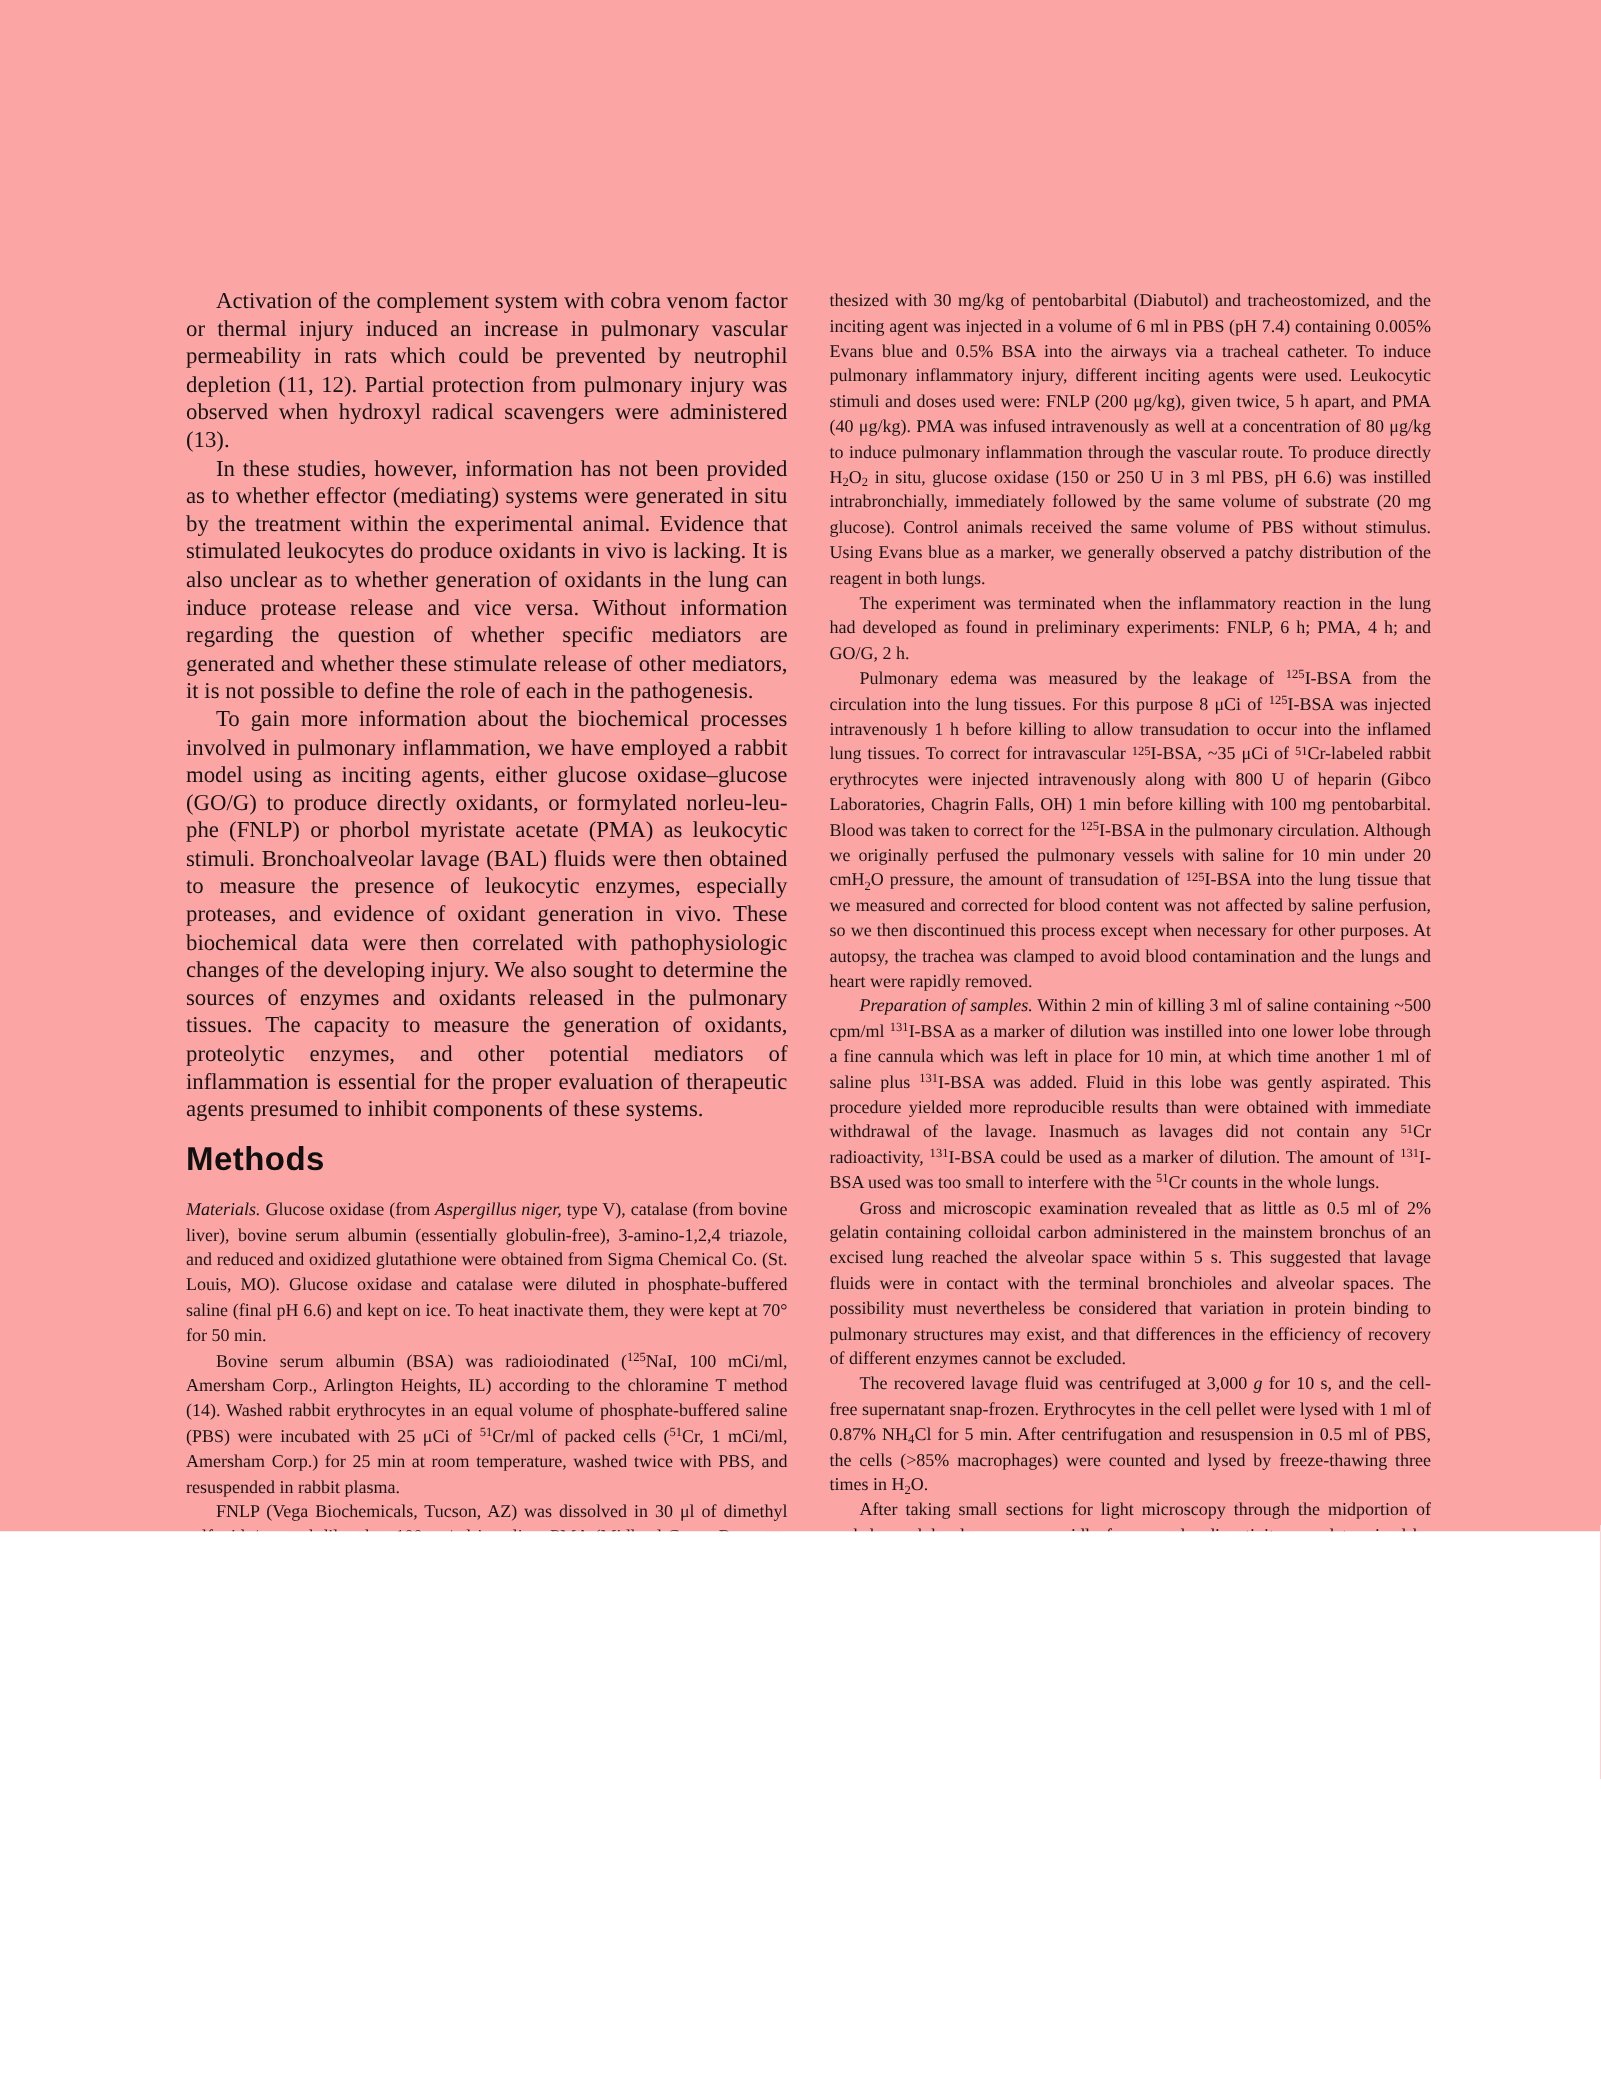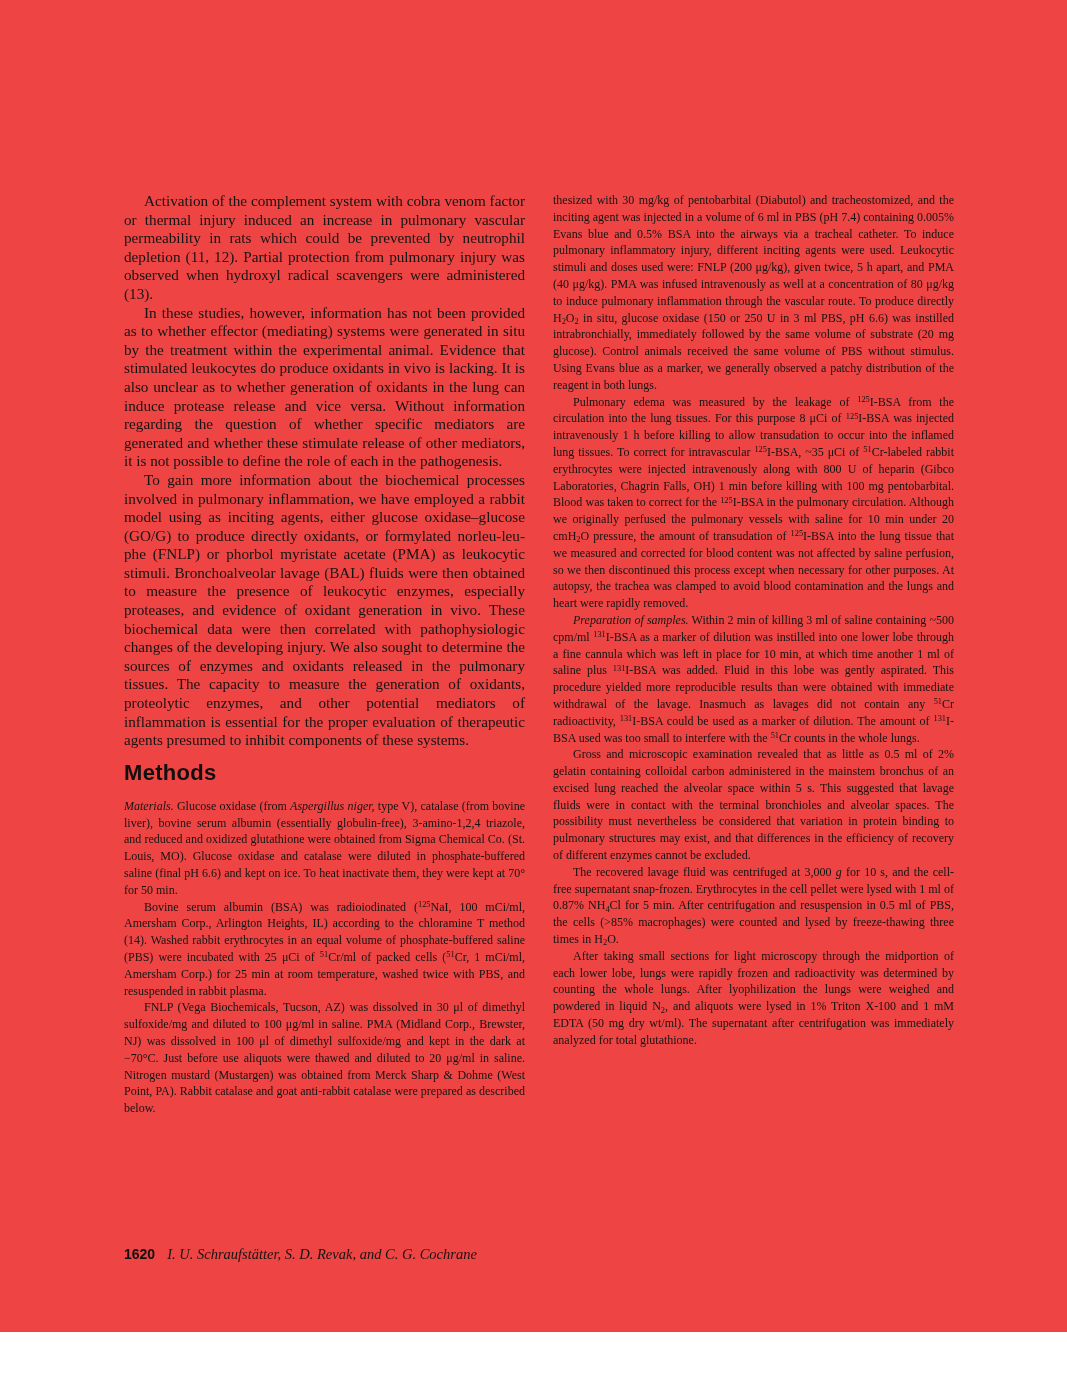--- a/index.html
+++ b/index.html
@@ -3,22 +3,22 @@
 <meta charset="utf-8">
 <style>
   html, body {
     margin: 0;
     padding: 0;
     background: #ffffff;
   }
   .page {
     position: relative;
     width: 1067px;
-    height: 1332px;
-    background: #ef4444;
+    height: 1021px;
+    background: #fca5a5;
     overflow: hidden;
     font-family: "Liberation Serif", "DejaVu Serif", serif;
     color: #141414;
   }
   .columns {
     position: absolute;
     top: 192px;
     left: 124px;
     width: 830px;
     display: flex;
@@ -91,20 +91,21 @@
         <div class="section-heading">Methods</div>
         <div class="body-sm">
           <p class="para noindent"><i>Materials.</i> Glucose oxidase (from <i>Aspergillus niger,</i> type V), catalase (from bovine liver), bovine serum albumin (essentially globulin-free), 3-amino-1,2,4 triazole, and reduced and oxidized glutathione were obtained from Sigma Chemical Co. (St. Louis, MO). Glucose oxidase and catalase were diluted in phosphate-buffered saline (final pH 6.6) and kept on ice. To heat inactivate them, they were kept at 70° for 50 min.</p>
           <p class="para">Bovine serum albumin (BSA) was radioiodinated (<sup>125</sup>NaI, 100 mCi/ml, Amersham Corp., Arlington Heights, IL) according to the chloramine T method (14). Washed rabbit erythrocytes in an equal volume of phosphate-buffered saline (PBS) were incubated with 25 μCi of <sup>51</sup>Cr/ml of packed cells (<sup>51</sup>Cr, 1 mCi/ml, Amersham Corp.) for 25 min at room temperature, washed twice with PBS, and resuspended in rabbit plasma.</p>
           <p class="para">FNLP (Vega Biochemicals, Tucson, AZ) was dissolved in 30 μl of dimethyl sulfoxide/mg and diluted to 100 μg/ml in saline. PMA (Midland Corp., Brewster, NJ) was dissolved in 100 μl of dimethyl sulfoxide/mg and kept in the dark at −70°C. Just before use aliquots were thawed and diluted to 20 μg/ml in saline. Nitrogen mustard (Mustargen) was obtained from Merck Sharp &amp; Dohme (West Point, PA). Rabbit catalase and goat anti-rabbit catalase were prepared as described below.</p>
         </div>
       </div>
     <div class="col">
         <div class="body-sm">
           <p class="para noindent">thesized with 30 mg/kg of pentobarbital (Diabutol) and tracheostomized, and the inciting agent was injected in a volume of 6 ml in PBS (pH 7.4) containing 0.005% Evans blue and 0.5% BSA into the airways via a tracheal catheter. To induce pulmonary inflammatory injury, different inciting agents were used. Leukocytic stimuli and doses used were: FNLP (200 μg/kg), given twice, 5 h apart, and PMA (40 μg/kg). PMA was infused intravenously as well at a concentration of 80 μg/kg to induce pulmonary inflammation through the vascular route. To produce directly H<sub>2</sub>O<sub>2</sub> in situ, glucose oxidase (150 or 250 U in 3 ml PBS, pH 6.6) was instilled intrabronchially, immediately followed by the same volume of substrate (20 mg glucose). Control animals received the same volume of PBS without stimulus. Using Evans blue as a marker, we generally observed a patchy distribution of the reagent in both lungs.</p>
+          <p class="para">The experiment was terminated when the inflammatory reaction in the lung had developed as found in preliminary experiments: FNLP, 6 h; PMA, 4 h; and GO/G, 2 h.</p>
           <p class="para">Pulmonary edema was measured by the leakage of <sup>125</sup>I-BSA from the circulation into the lung tissues. For this purpose 8 μCi of <sup>125</sup>I-BSA was injected intravenously 1 h before killing to allow transudation to occur into the inflamed lung tissues. To correct for intravascular <sup>125</sup>I-BSA, ~35 μCi of <sup>51</sup>Cr-labeled rabbit erythrocytes were injected intravenously along with 800 U of heparin (Gibco Laboratories, Chagrin Falls, OH) 1 min before killing with 100 mg pentobarbital. Blood was taken to correct for the <sup>125</sup>I-BSA in the pulmonary circulation. Although we originally perfused the pulmonary vessels with saline for 10 min under 20 cmH<sub>2</sub>O pressure, the amount of transudation of <sup>125</sup>I-BSA into the lung tissue that we measured and corrected for blood content was not affected by saline perfusion, so we then discontinued this process except when necessary for other purposes. At autopsy, the trachea was clamped to avoid blood contamination and the lungs and heart were rapidly removed.</p>
           <p class="para"><i>Preparation of samples.</i> Within 2 min of killing 3 ml of saline containing ~500 cpm/ml <sup>131</sup>I-BSA as a marker of dilution was instilled into one lower lobe through a fine cannula which was left in place for 10 min, at which time another 1 ml of saline plus <sup>131</sup>I-BSA was added. Fluid in this lobe was gently aspirated. This procedure yielded more reproducible results than were obtained with immediate withdrawal of the lavage. Inasmuch as lavages did not contain any <sup>51</sup>Cr radioactivity, <sup>131</sup>I-BSA could be used as a marker of dilution. The amount of <sup>131</sup>I-BSA used was too small to interfere with the <sup>51</sup>Cr counts in the whole lungs.</p>
           <p class="para">Gross and microscopic examination revealed that as little as 0.5 ml of 2% gelatin containing colloidal carbon administered in the mainstem bronchus of an excised lung reached the alveolar space within 5 s. This suggested that lavage fluids were in contact with the terminal bronchioles and alveolar spaces. The possibility must nevertheless be considered that variation in protein binding to pulmonary structures may exist, and that differences in the efficiency of recovery of different enzymes cannot be excluded.</p>
           <p class="para">The recovered lavage fluid was centrifuged at 3,000 <i>g</i> for 10 s, and the cell-free supernatant snap-frozen. Erythrocytes in the cell pellet were lysed with 1 ml of 0.87% NH<sub>4</sub>Cl for 5 min. After centrifugation and resuspension in 0.5 ml of PBS, the cells (&gt;85% macrophages) were counted and lysed by freeze-thawing three times in H<sub>2</sub>O.</p>
           <p class="para">After taking small sections for light microscopy through the midportion of each lower lobe, lungs were rapidly frozen and radioactivity was determined by counting the whole lungs. After lyophilization the lungs were weighed and powdered in liquid N<sub>2</sub>, and aliquots were lysed in 1% Triton X-100 and 1 mM EDTA (50 mg dry wt/ml). The supernatant after centrifugation was immediately analyzed for total glutathione.</p>
         </div>
       </div>
   </div>
   <div class="footer">
     <span class="page-number">1620</span><span class="running-authors">I. U. Schraufstätter, S. D. Revak, and C. G. Cochrane</span>

